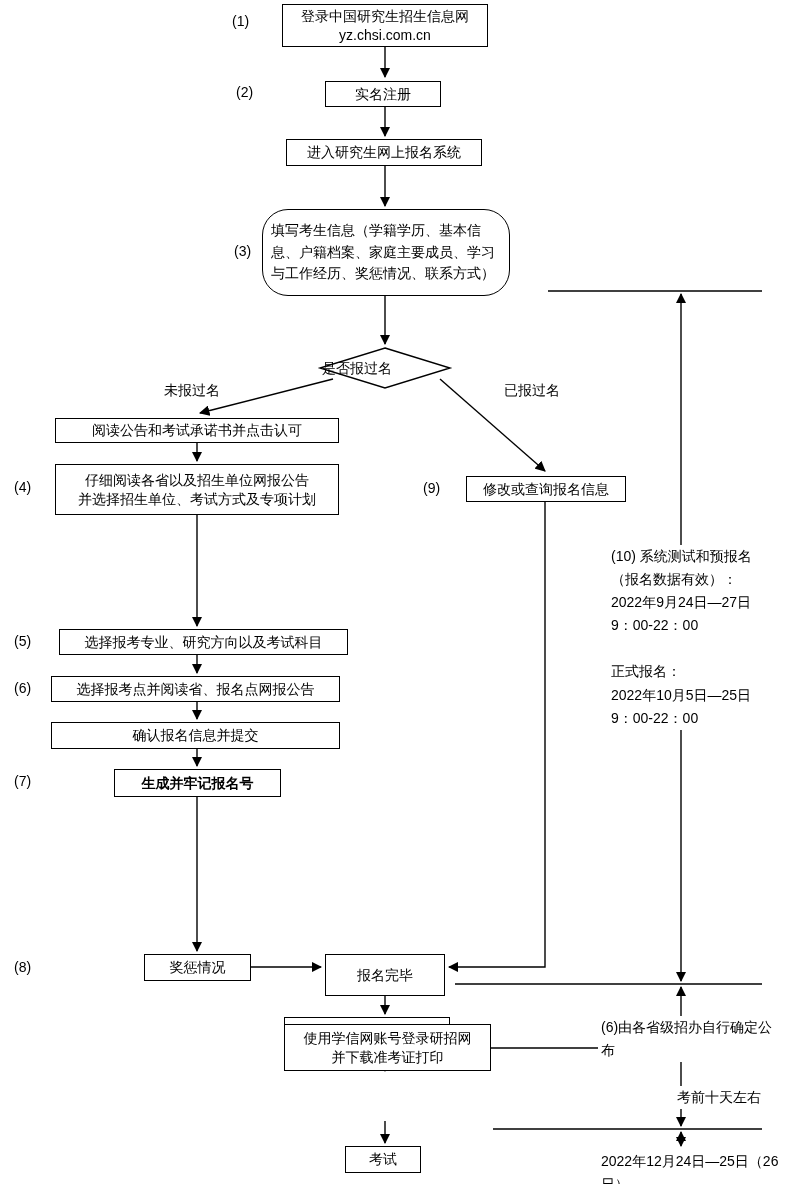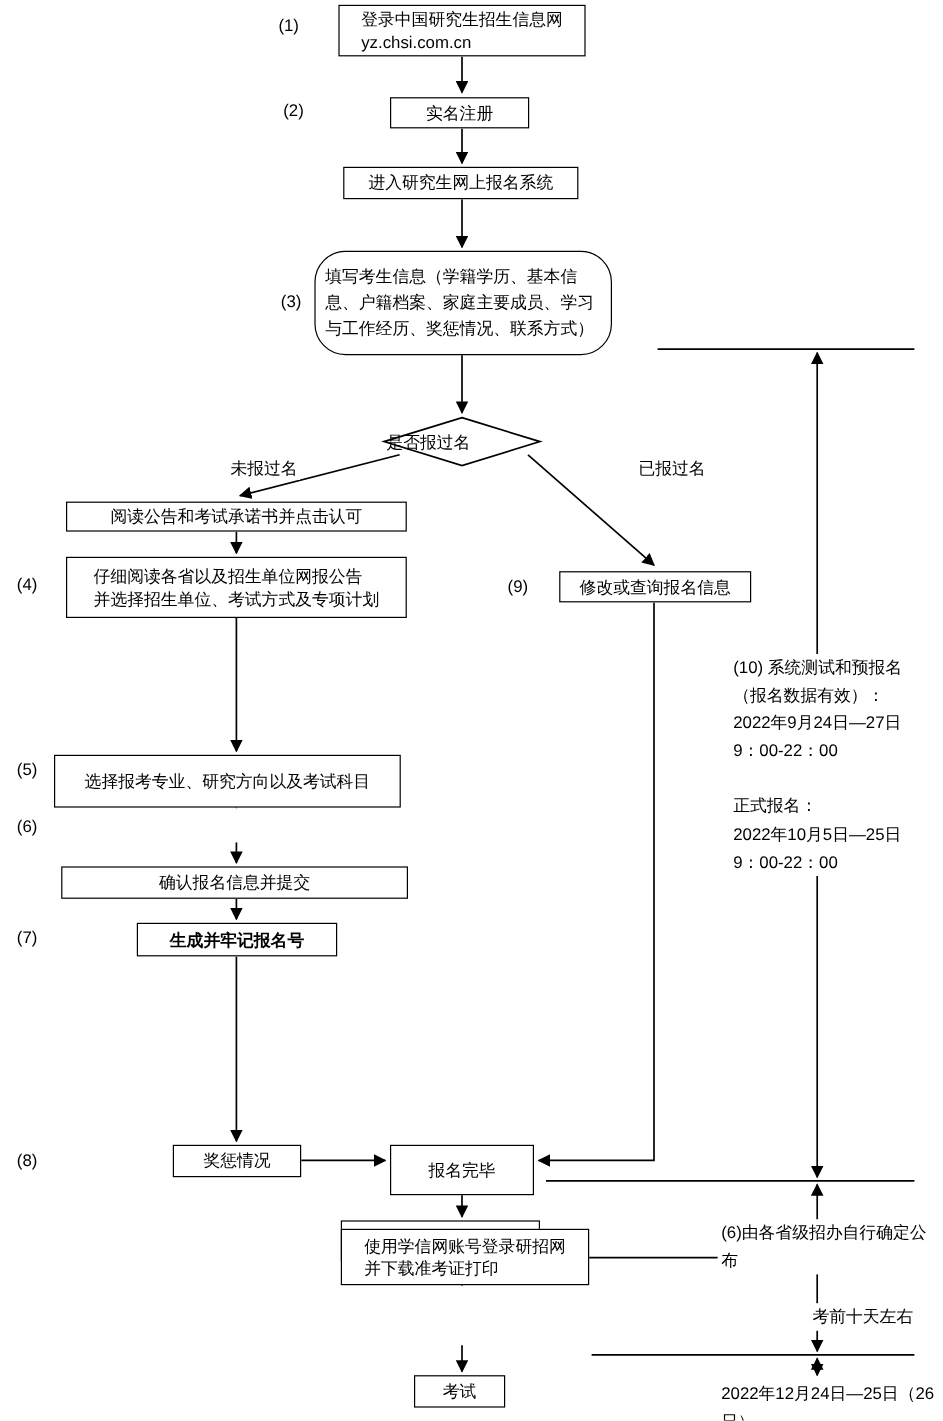--- a/index.html
+++ b/index.html
@@ -5,27 +5,27 @@
   html,body { margin:0; padding:0; background:#fff; }
   .stage {
     position:relative; width:786px; height:1184px; background:#fff;
     font-family:"Liberation Sans","DejaVu Sans",sans-serif; color:#000; overflow:hidden;
   }
   .stage svg { position:absolute; left:0; top:0; z-index:1; }
   .box {
     position:absolute; z-index:2; box-sizing:border-box;
     border:1px solid #000; background:#fff;
     display:flex; align-items:center; justify-content:center;
-    font-size:14px; line-height:1.35;
+    text-align:center; font-size:14px; line-height:1.35;
     white-space:pre-line; padding:2px 5px;
   }
   .box.align-left { text-align:left; justify-content:flex-start; padding:4px 8px; line-height:1.55;border-radius:26px; }
   .red-text { color:#000000; font-weight:bold; }
   .num { position:absolute; z-index:2; font-size:14px; }
-  .branch-label { position:absolute; z-index:3; font-size:14px; background:#fff; padding:0 2px;margin-left:28px; }
+  .branch-label { position:absolute; z-index:3; font-size:14px; background:#fff; padding:0 2px; }
   .diamond-label {
     position:absolute; z-index:3; font-size:14px; 
     left:322px; top:360px; width:126px;
   }
   .note {
     position:absolute; z-index:3; font-size:14px; background:#fff;
     white-space:pre-line; line-height:1.65; padding:0 3px;margin-left:36px;
   }
 </style>
 </head>
@@ -96,21 +96,22 @@
 
   <div class="diamond-label">是否报过名</div>
   <div class="branch-label" style="left:162px;top:382px">未报过名</div>
   <div class="branch-label" style="left:502px;top:382px">已报过名</div>
 
   <div class="box" style="left:55px;top:418px;width:284px;height:25px">阅读公告和考试承诺书并点击认可</div>
   <div class="box" style="left:55px;top:464px;width:284px;height:51px">仔细阅读各省以及招生单位网报公告
 并选择招生单位、考试方式及专项计划</div>
   <div class="box" style="left:466px;top:476px;width:160px;height:26px">修改或查询报名信息</div>
 
-  <div class="box" style="left:45px;top:629px;width:289px;height:44px">选择报考专业、研究方向以及考试科目</div>
+  <div class="box" style="left:59px;top:629px;width:289px;height:26px">选择报考专业、研究方向以及考试科目</div>
+  <div class="box" style="left:51px;top:676px;width:289px;height:26px">选择报考点并阅读省、报名点网报公告</div>
   <div class="box" style="left:51px;top:722px;width:289px;height:27px">确认报名信息并提交</div>
   <div class="box red-text" style="left:114px;top:769px;width:167px;height:28px">生成并牢记报名号</div>
 
   <div class="box" style="left:144px;top:954px;width:107px;height:27px">奖惩情况</div>
   <div class="box" style="left:325px;top:954px;width:120px;height:42px">报名完毕</div>
   <div class="box" style="left:284px;top:1017px;width:166px;height:34px">网上确认</div>
   <div class="box" style="left:284px;top:1024px;width:207px;height:47px">使用学信网账号登录研招网
 并下载准考证打印</div>
   <div class="box" style="left:345px;top:1146px;width:76px;height:27px">考试</div>
 

